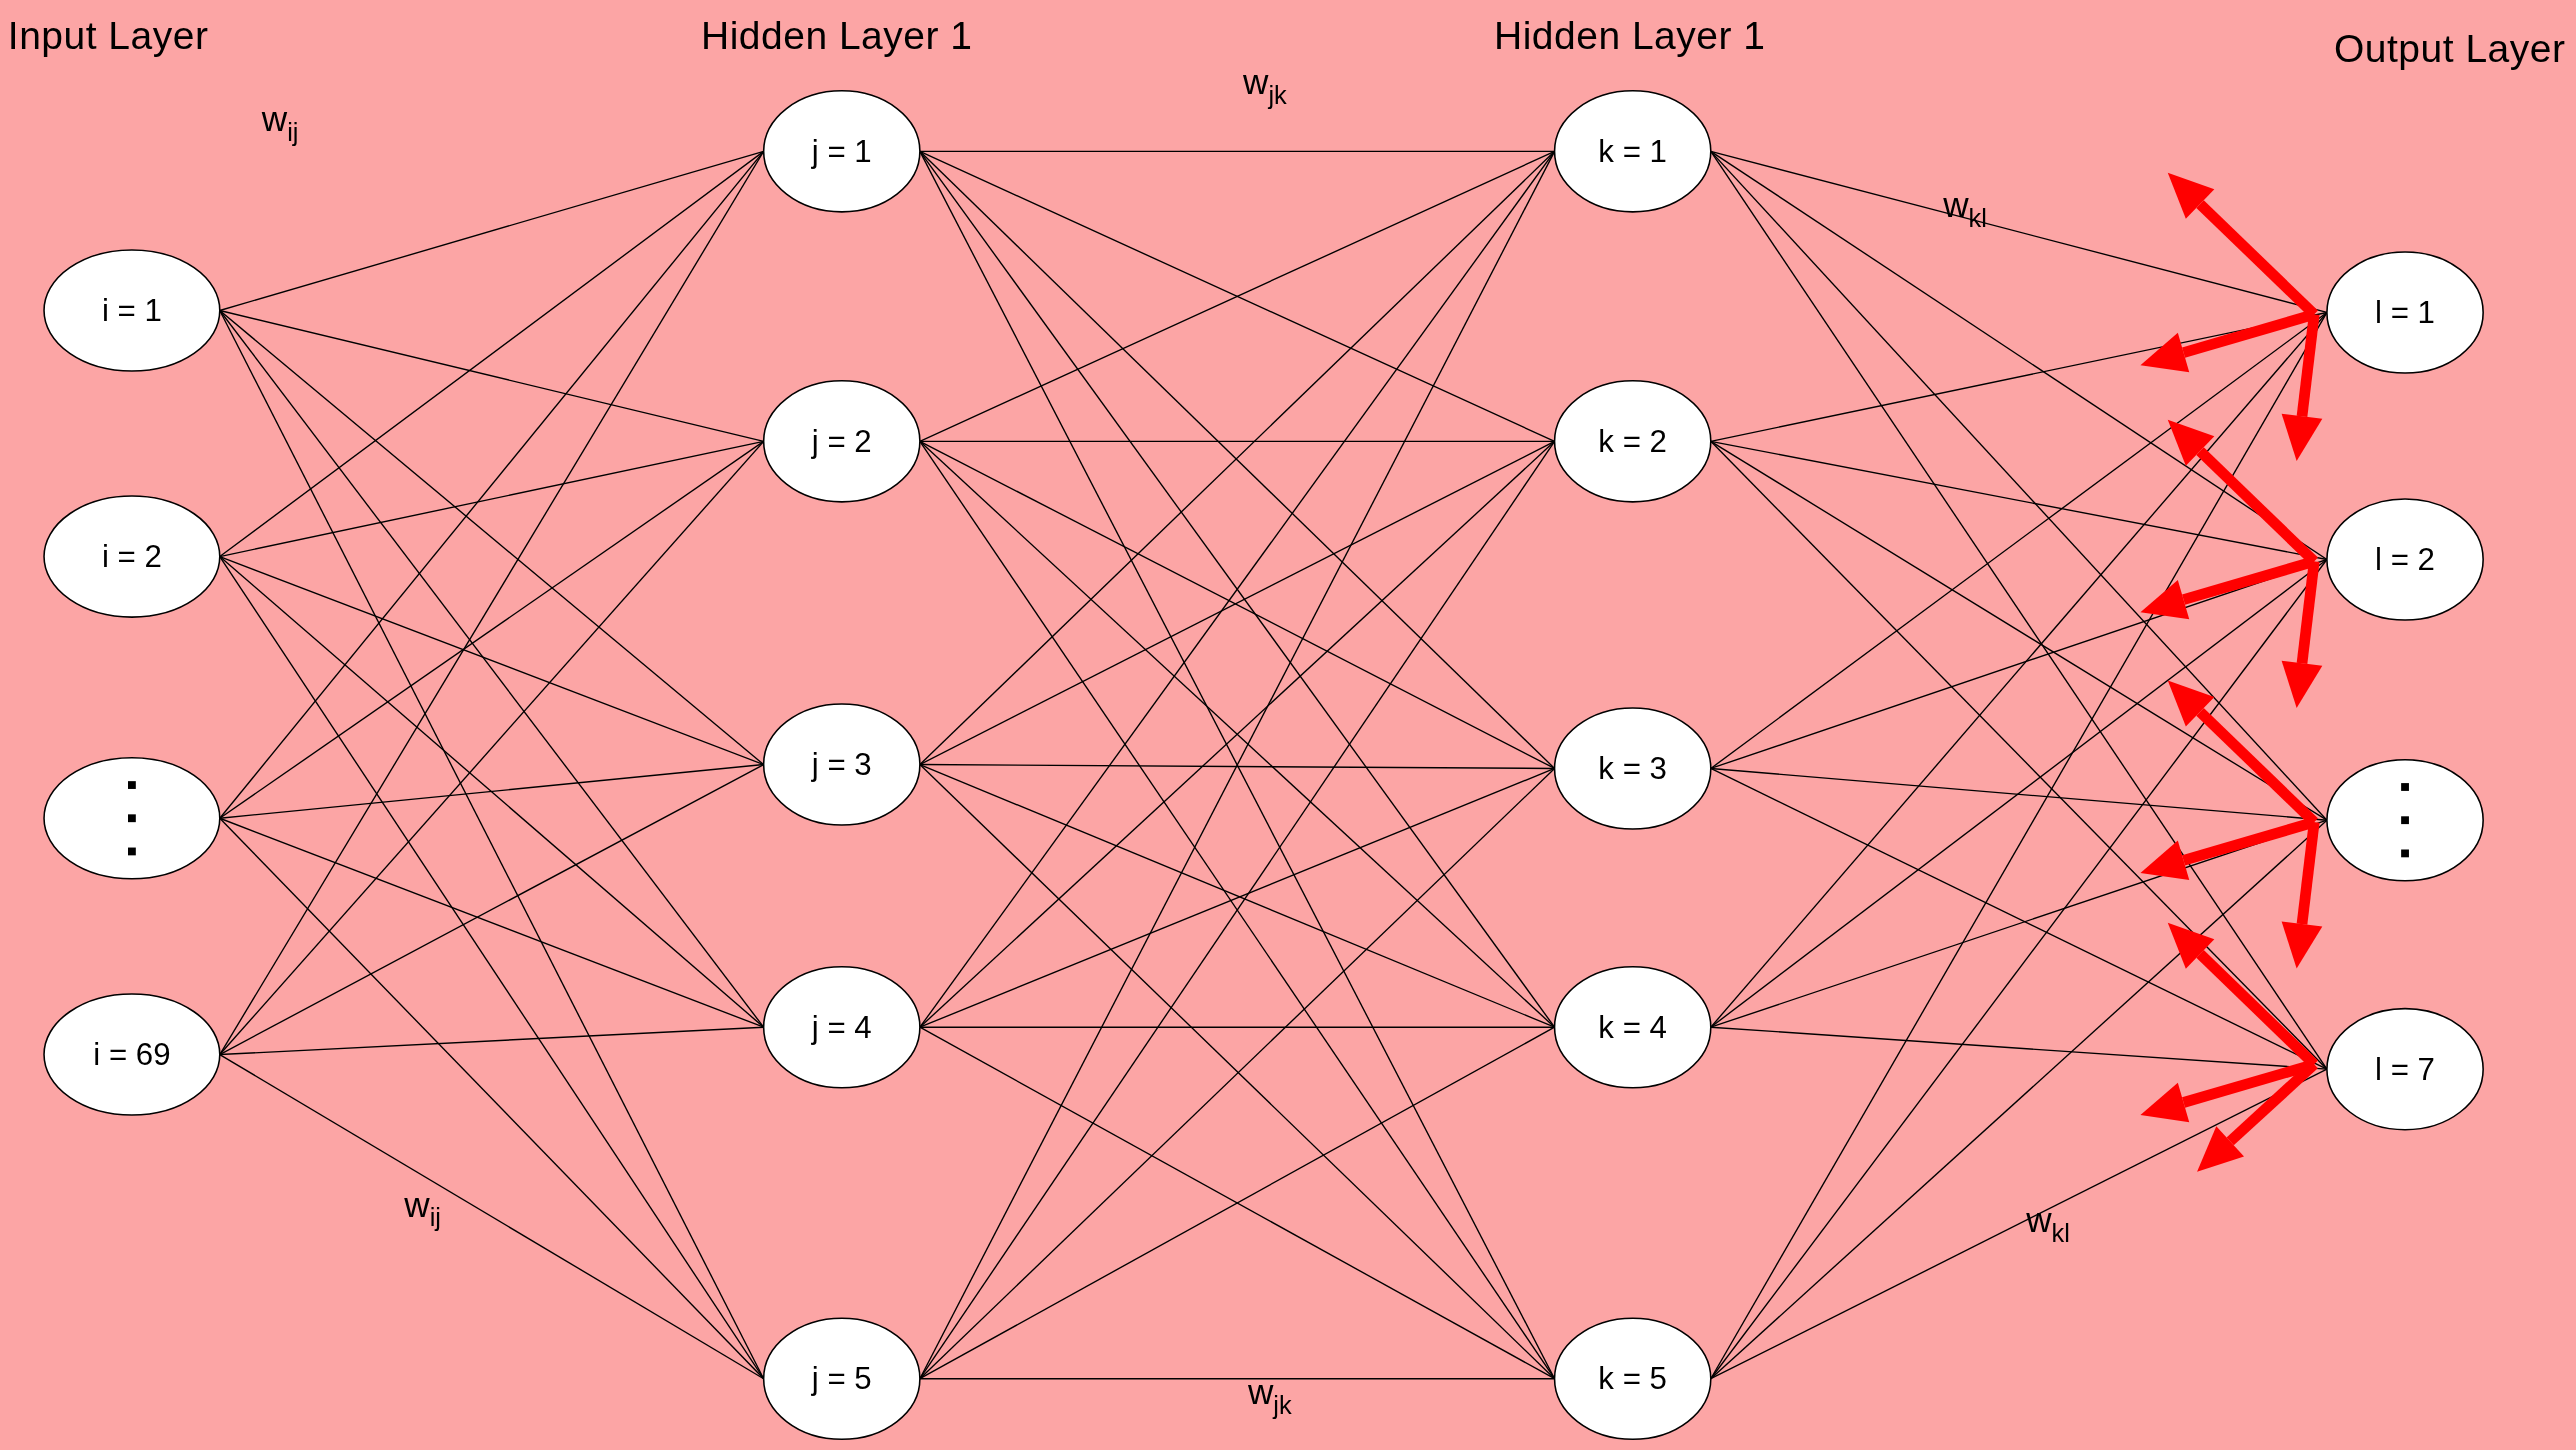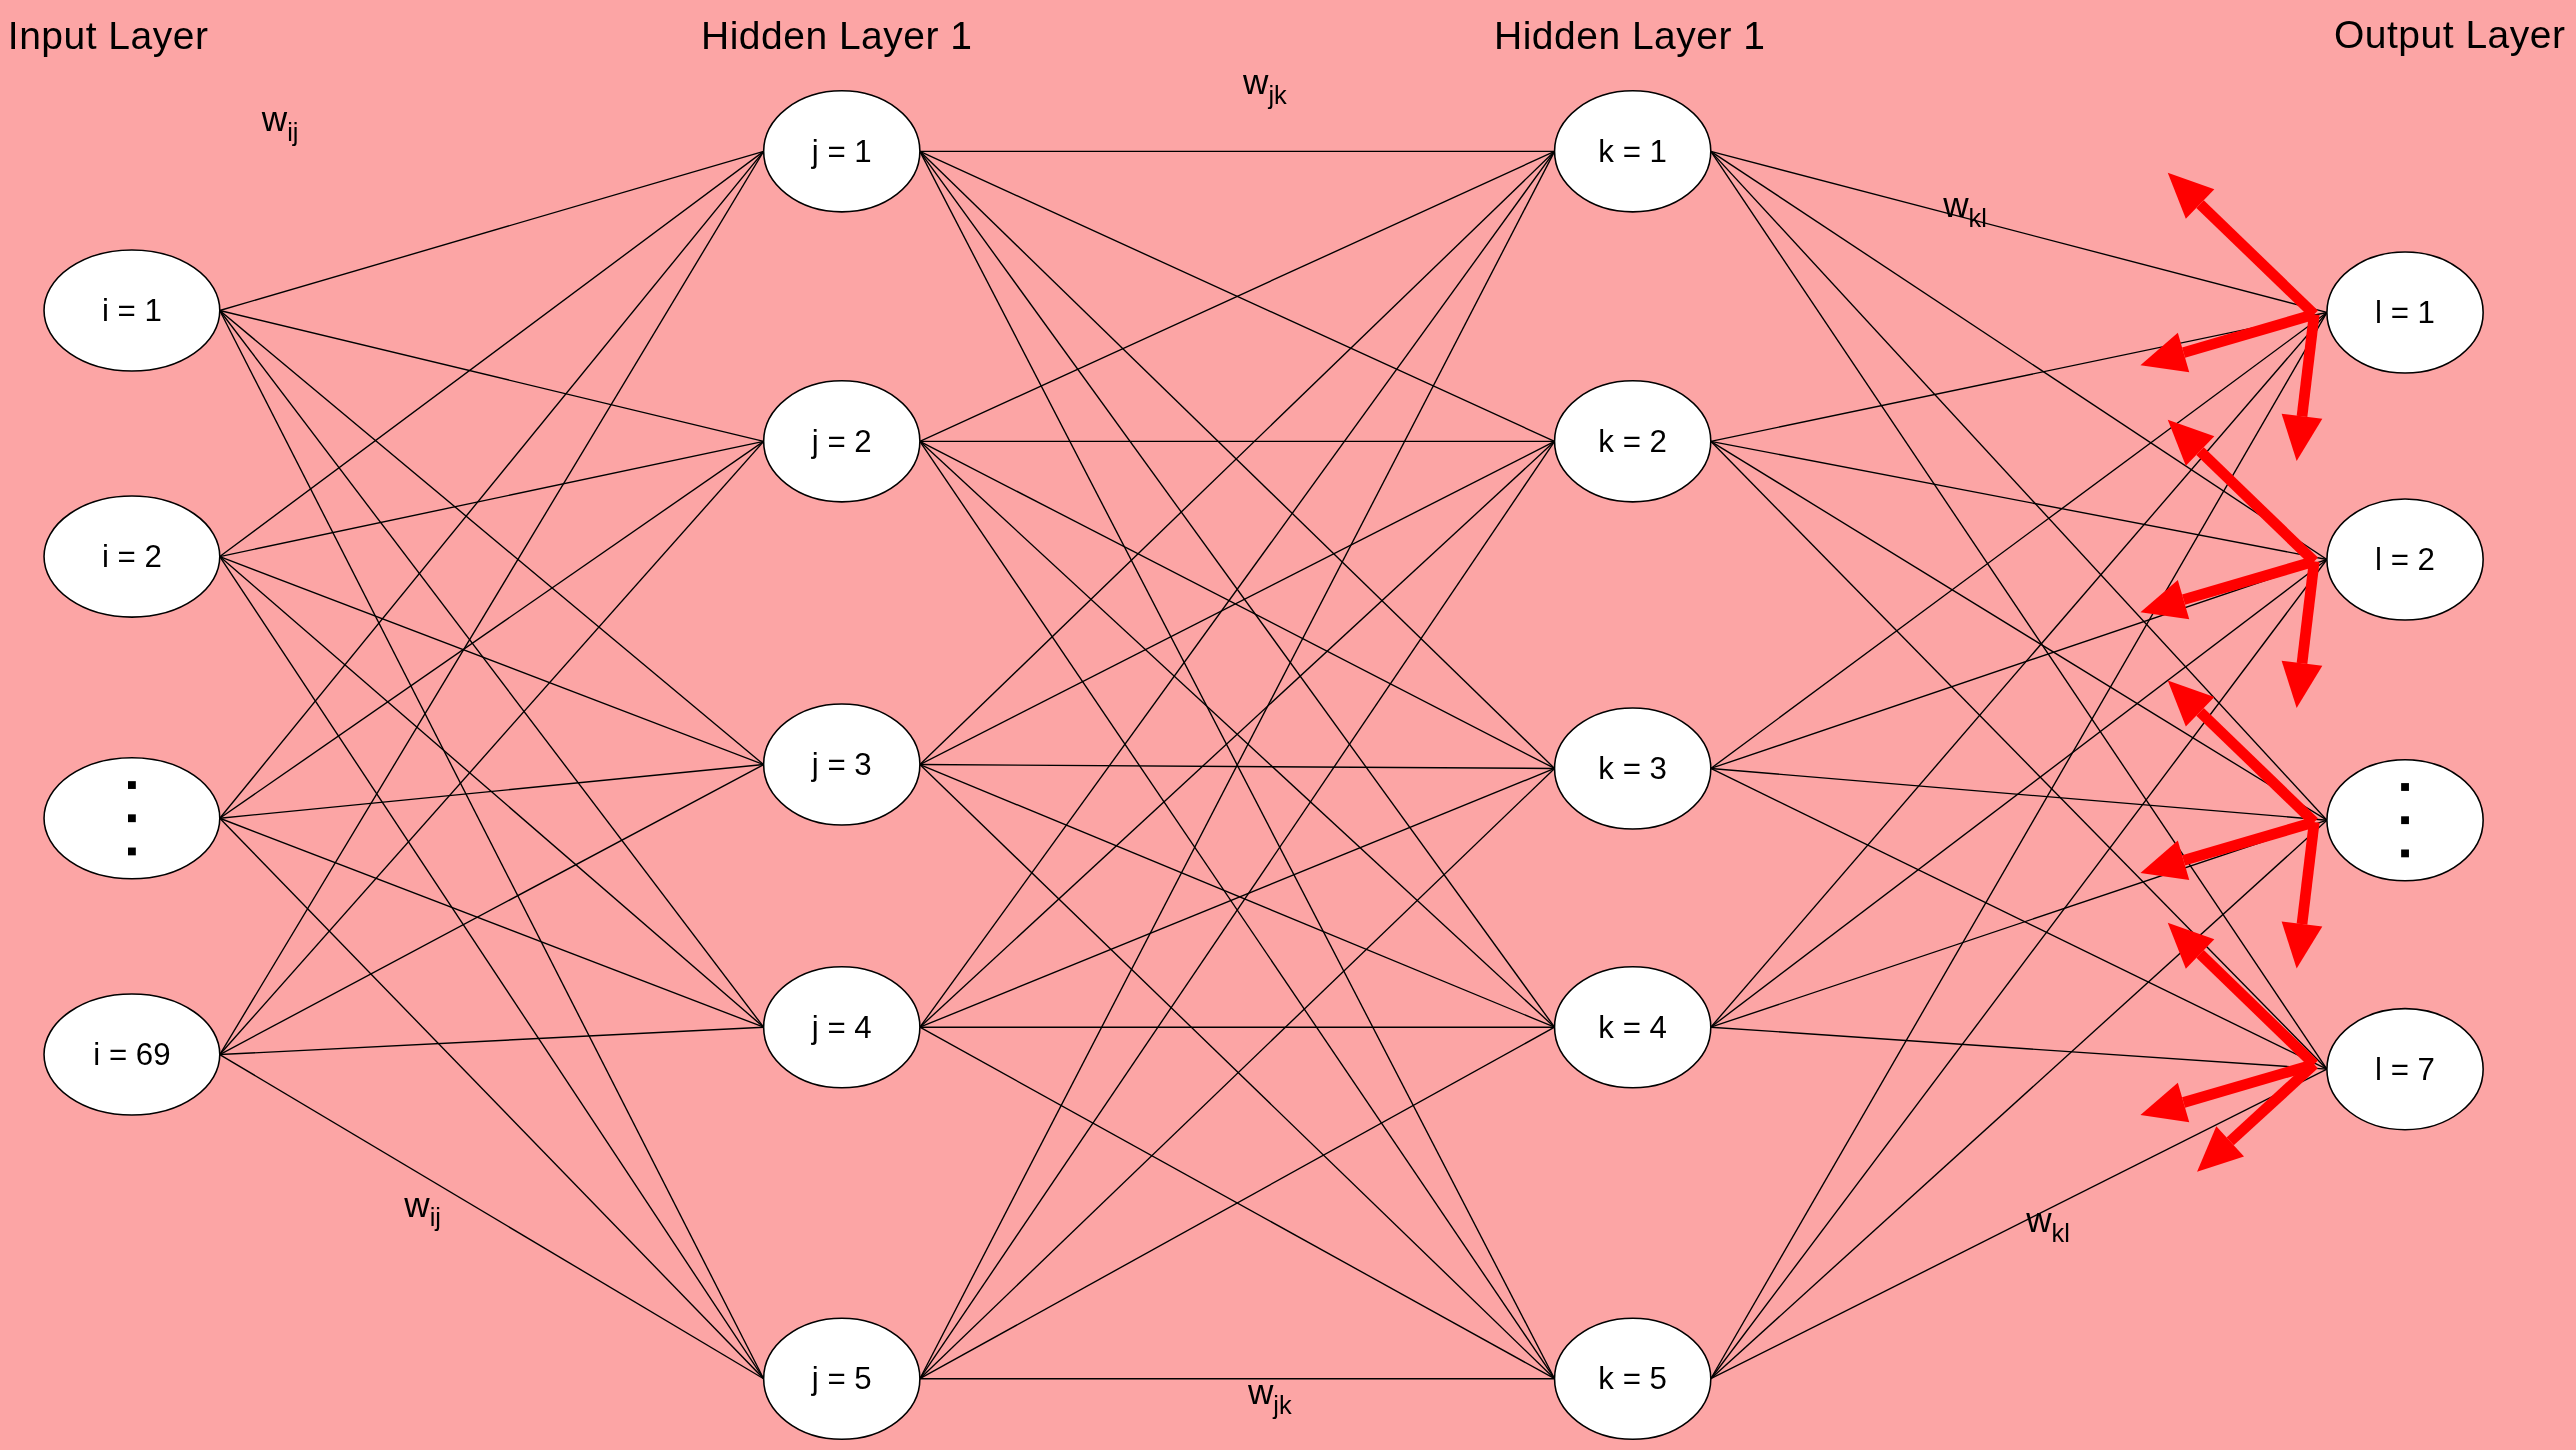--- a/index.html
+++ b/index.html
@@ -63,21 +63,21 @@
   }
 </style>
 </head>
 <body>
 
 <div id="root">
 
   <div class="layer-title" style="left:7.8px;  top:13.7px;">Input Layer</div>
   <div class="layer-title" style="left:701px;top:13.7px;">Hidden Layer 1</div>
   <div class="layer-title" style="left:1494px;top:13.7px;">Hidden Layer 1</div>
-  <div class="layer-title" style="left:2334px;top:13px;">Output Layer</div>
+  <div class="layer-title" style="left:2334px;top:27px;">Output Layer</div>
 
   <svg id="net-svg" viewBox="0 0 2638 1485">
     <g id="edges-group">
         <line x1="225" y1="318" x2="782" y2="155" class="edge"></line>
         <line x1="225" y1="318" x2="782" y2="452" class="edge"></line>
         <line x1="225" y1="318" x2="782" y2="783" class="edge"></line>
         <line x1="225" y1="318" x2="782" y2="1052" class="edge"></line>
         <line x1="225" y1="318" x2="782" y2="1412" class="edge"></line>
         <line x1="225" y1="570" x2="782" y2="155" class="edge"></line>
         <line x1="225" y1="570" x2="782" y2="452" class="edge"></line>

